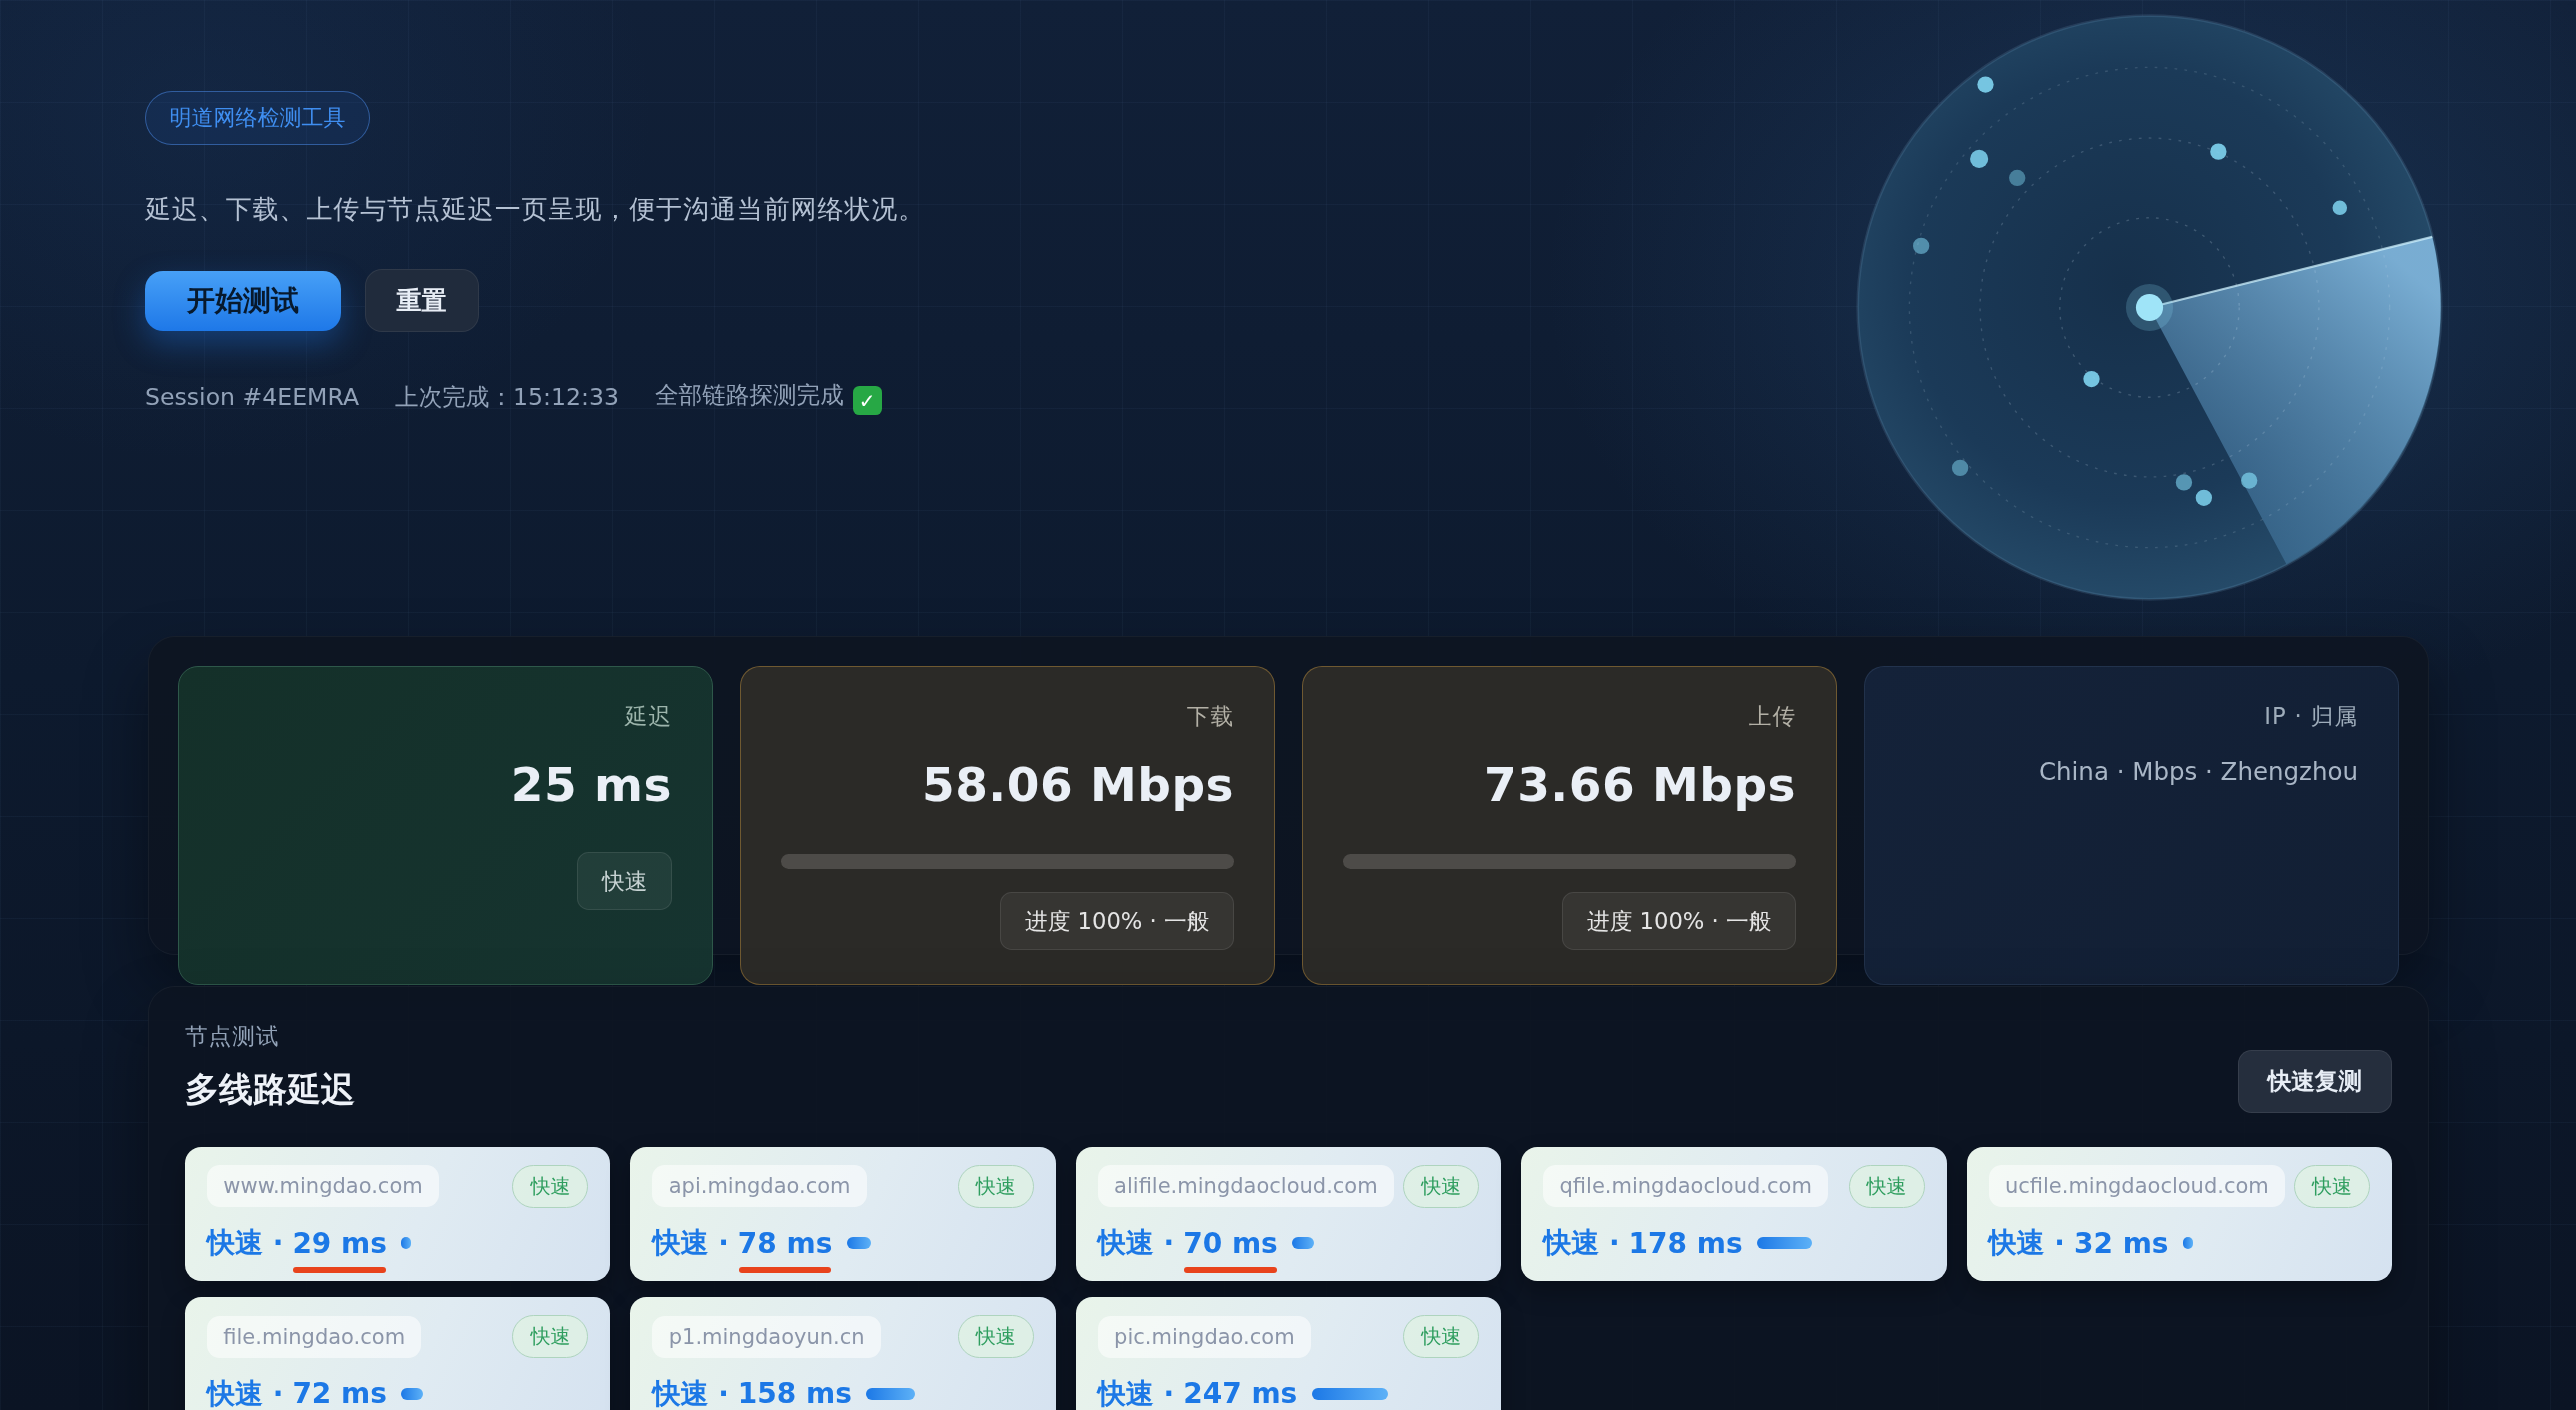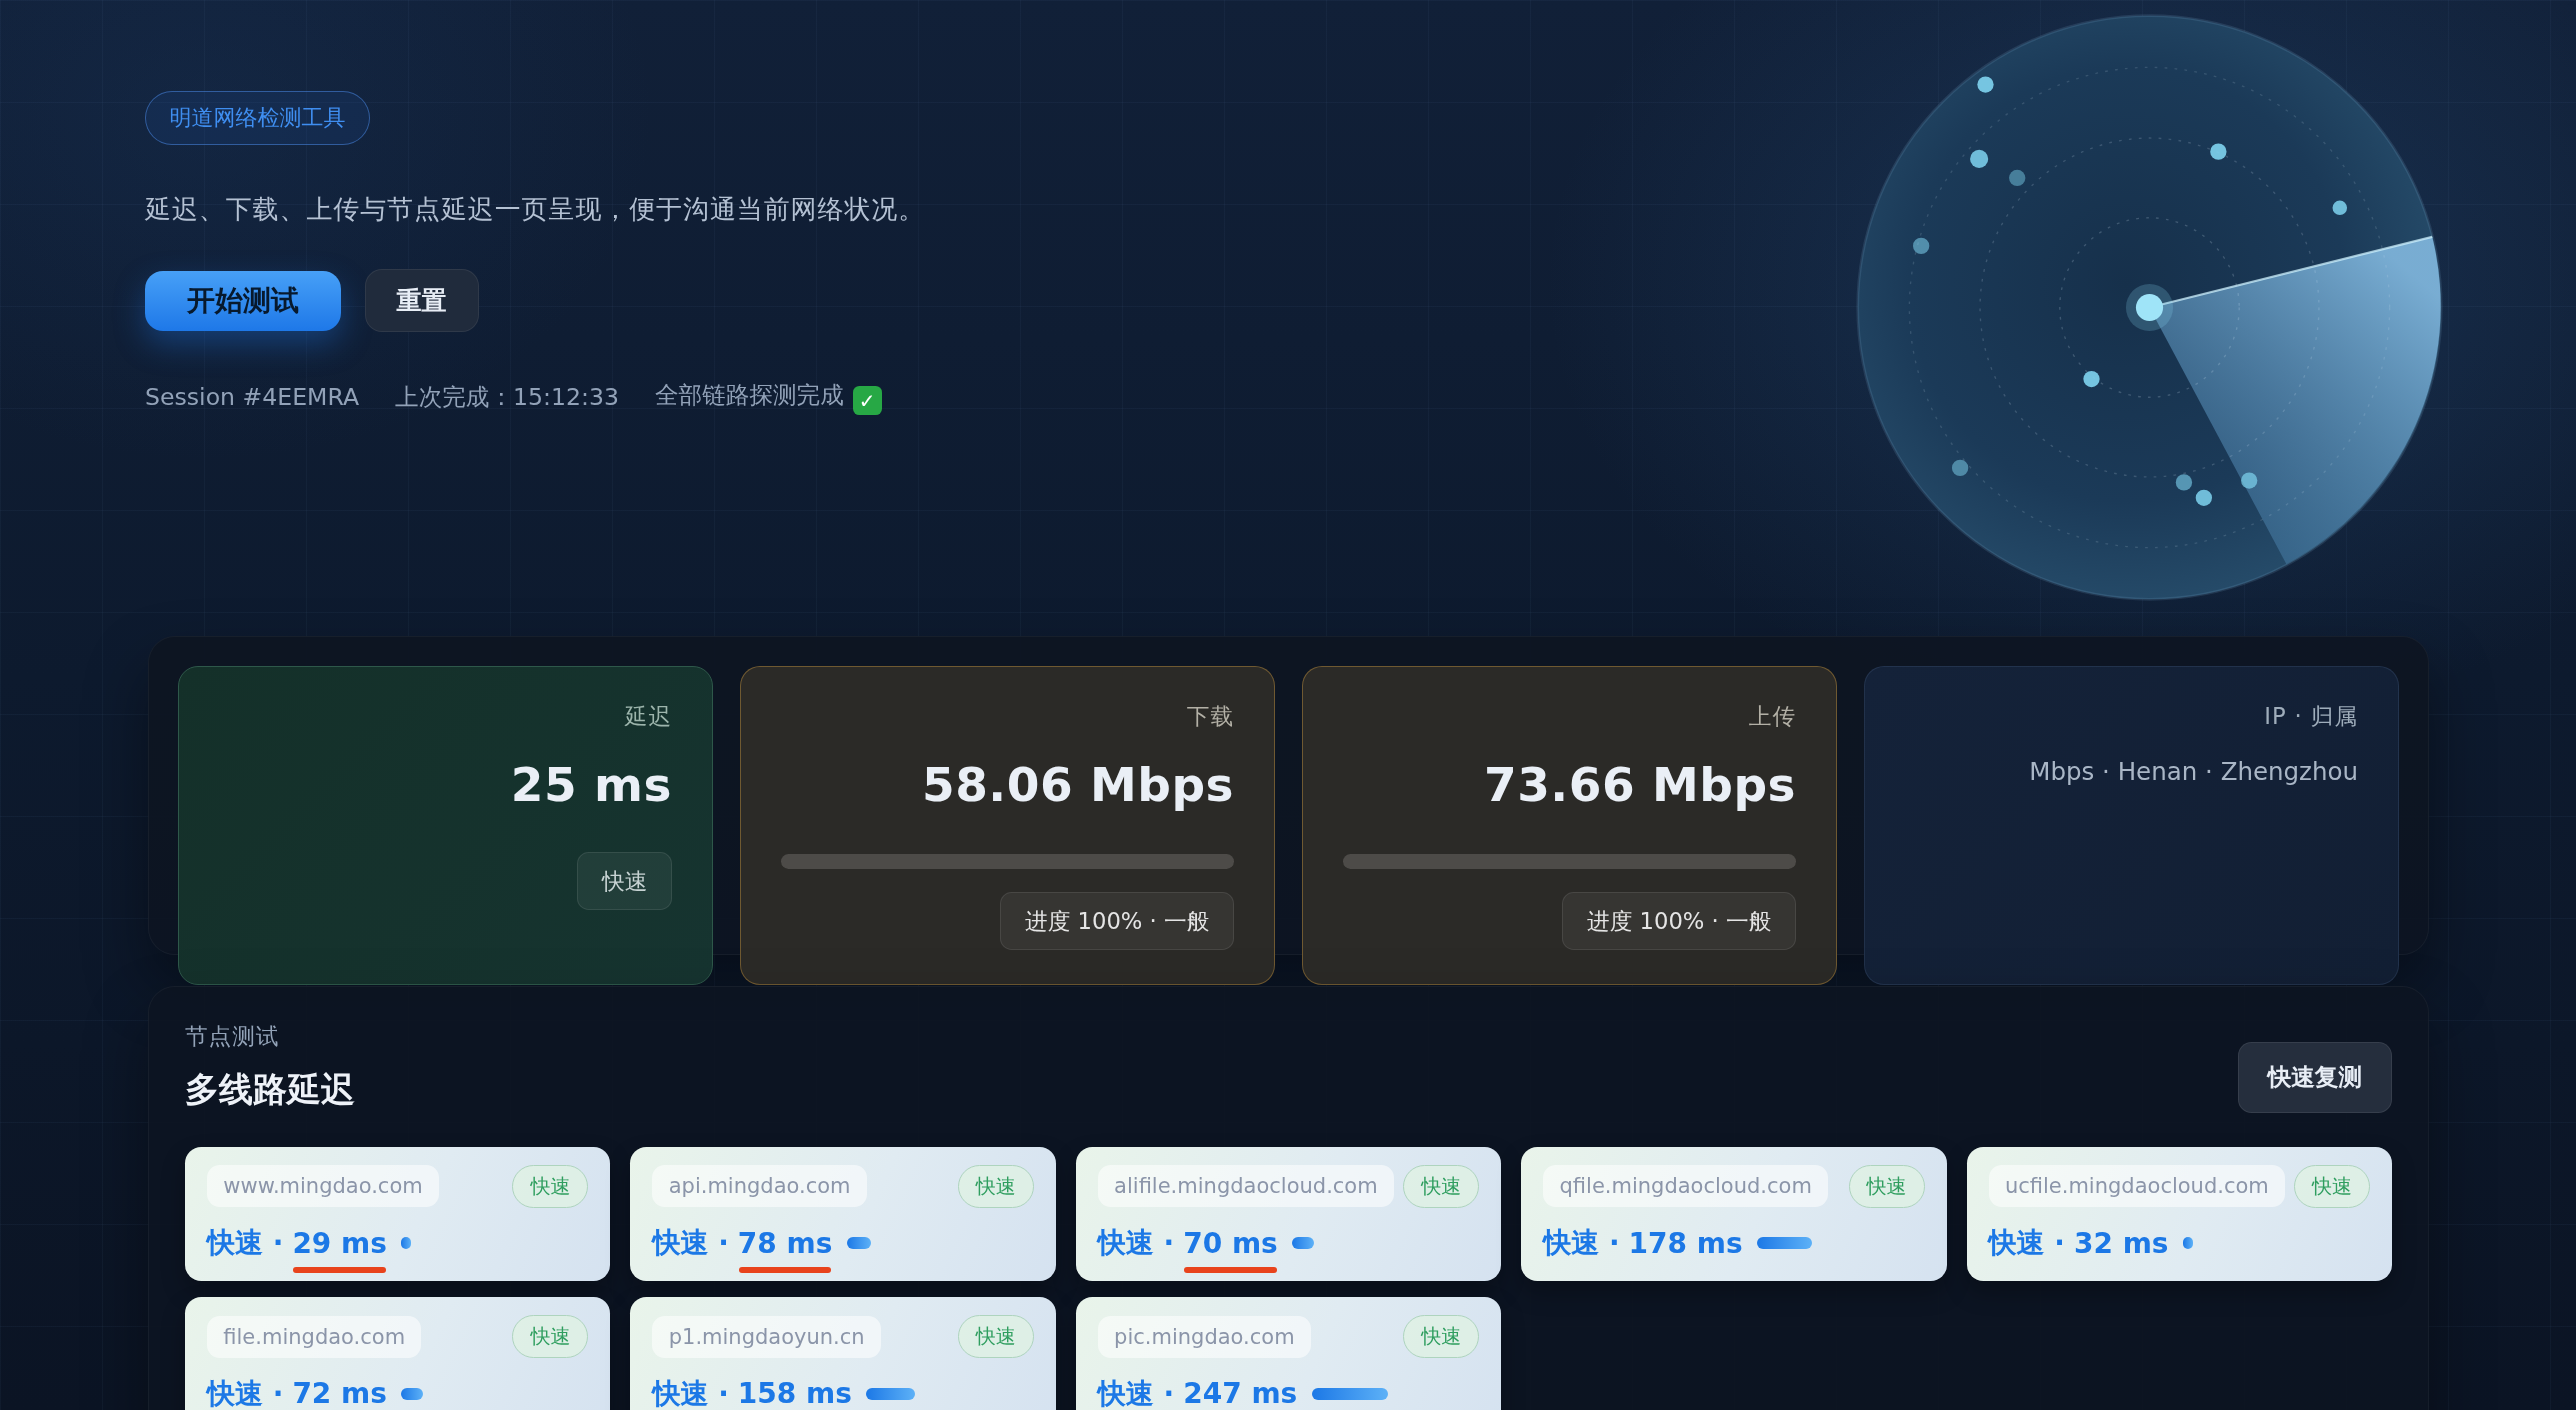--- a/index.html
+++ b/index.html
@@ -66,21 +66,21 @@
   .progress-track { margin-top: 42px; height: 14.5px; border-radius: 7.3px; background: #403e3b; overflow: hidden; }
   .progress-fill { height: 100%; border-radius: 7.3px; background: rgba(255,255,255,0.07); }
   .card-speed .pill { margin-top: 23.6px; color: #e5e5e5; }
   .ip-location { margin-top: 25px; font-size: 24.5px; color: #a9b6c6; }
 
   
   .nodes-panel { top: 986px; height: 508px; padding: 34px 36px; }
   .nodes-header { display: flex; align-items: flex-end; justify-content: space-between; gap: 44px; }
   .section-label { font-size: 22.7px; color: #93a3b8; letter-spacing: 0.9px; }
   .nodes-title { margin-top: 14.5px; font-size: 34px; font-weight: 700; color: #eef2f8; }
-  .btn-retest { height: 71px; padding: 0 29px; border-radius: 13.6px; font-size: 23.6px; font-weight: 700;
+  .btn-retest { height: 63px; padding: 0 29px; border-radius: 13.6px; font-size: 23.6px; font-weight: 700;
     color: #e8eef6; background: #252e3d; border: 0.9px solid rgba(255,255,255,0.08); }
   .nodes-grid { margin-top: 34px; display: grid; grid-template-columns: repeat(5, 1fr); gap: 16.3px 20px; }
   .node-card { height: 134px; border-radius: 16.3px; padding: 18px 22px;
     background: linear-gradient(115deg, #e9f4ea 0%, #e0ebf2 55%, #d5e2f0 100%);
     box-shadow: 0 11px 23.6px rgba(0,0,0,0.28); }
   .node-top { display: flex; align-items: center; justify-content: space-between; }
   .host-pill { display: inline-block; padding: 9px 16.3px; border-radius: 12.7px;
     background: rgba(255,255,255,0.55); font-size: 21px; color: #8b95a9; white-space: nowrap;
     max-width: 299px; overflow: hidden; text-overflow: ellipsis; }
   .node-badge { display: inline-block; padding: 7.3px 17px; border-radius: 905px;
@@ -170,21 +170,21 @@
     <div class="card card-speed">
       <div class="card-label">上传</div>
       <div class="card-value">73.66 Mbps</div>
       <div class="progress-track">
         <div class="progress-fill" id="ul-fill" style="width: 100%;"></div>
       </div>
       <span class="pill">进度 100% · 一般</span>
     </div>
     <div class="card card-ip">
       <div class="card-label">IP · 归属</div>
-      <div class="ip-location">Mbps · Henan · Zhengzhou</div>
+      <div class="ip-location">China · Mbps · Zhengzhou</div>
     </div>
   </section>
 
   <section class="panel nodes-panel">
     <div class="nodes-header">
       <div>
         <div class="section-label">节点测试</div>
         <h2 class="nodes-title">多线路延迟</h2>
       </div>
       <button class="btn btn-retest">快速复测</button>

